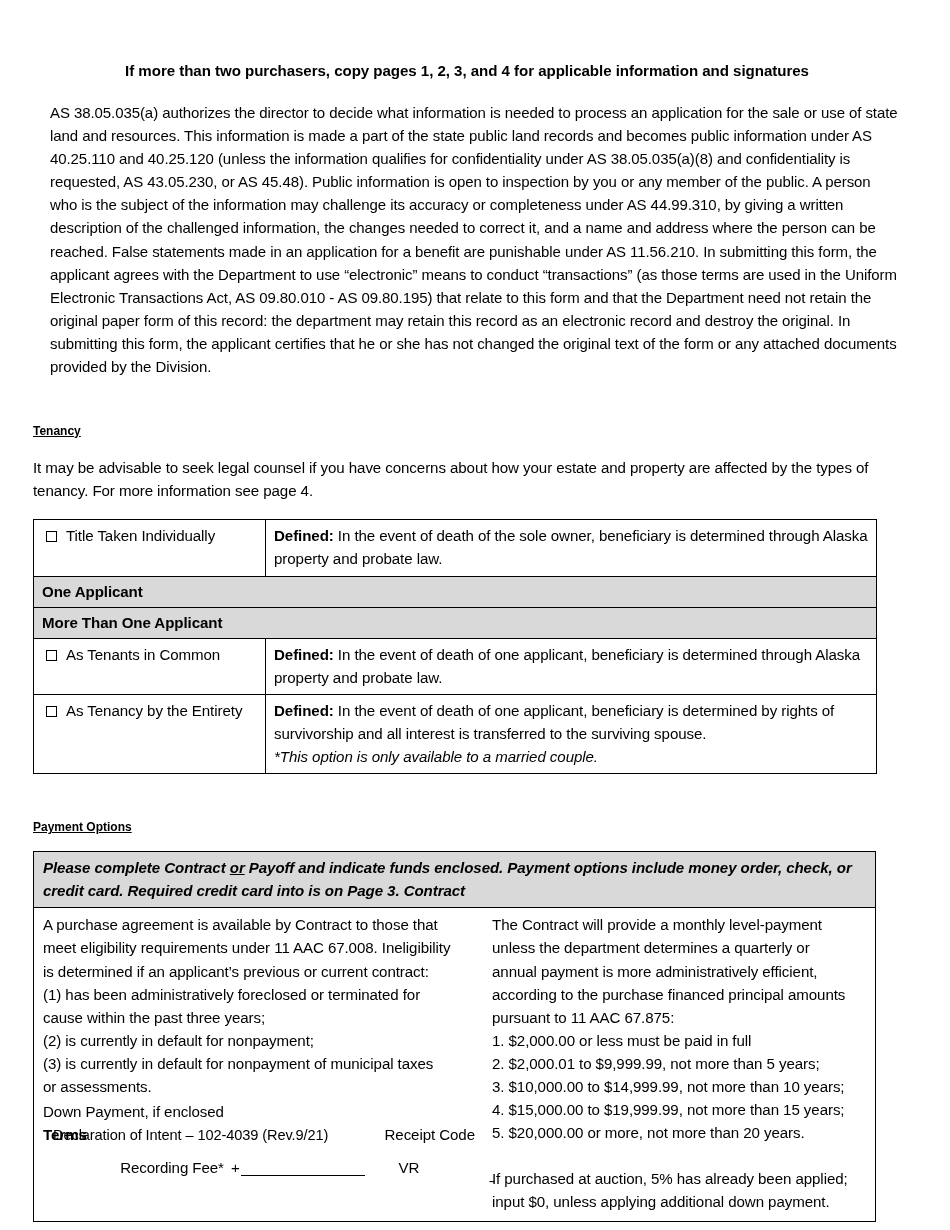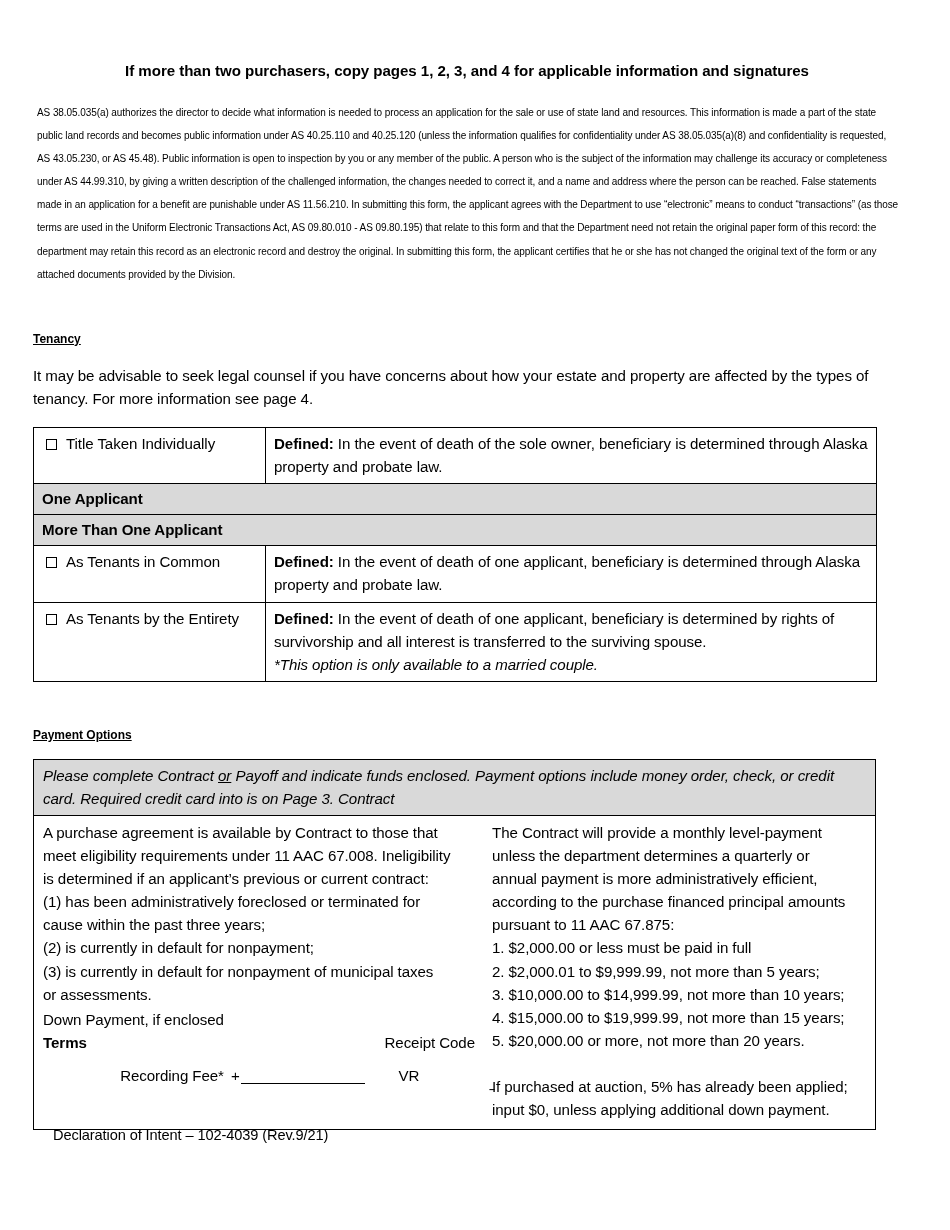--- a/index.html
+++ b/index.html
@@ -23,23 +23,23 @@
     padding: 53px 55px 0 27px;
   }
   .hdr-bold {
     text-align: center;
     font-weight: bold;
     font-size: 15.1px;
     margin: 9px 0 0 0;
     letter-spacing: -0.05px;
   }
   .body-para {
-    font-size: 10px;
-    line-height: 23.1px;
-    margin: 22px 0 0 4px;
+    font-size: 15px;
+    line-height: 23.1px;
+    margin: 22px 0 0 17px;
     text-align: left;
     letter-spacing: -0.08px;
   }
   .section-head {
     font-size: 12px;
     font-weight: bold;
     text-decoration: underline;
     margin: 22px 0 0 0;
     display: inline-block;
   }
@@ -97,21 +97,21 @@
   }
   table.pay td {
     border: 1px solid #000000;
     vertical-align: top;
     font-size: 15.1px;
     line-height: 23.1px;
     letter-spacing: -0.08px;
   }
   td.pay-banner {
     background: #d9d9d9;
-    font-weight: normal;
+    font-weight: bold;
     font-style: italic;
     padding: 4px 9px 5px 9px;
     line-height: 23.5px;
   }
   td.pay-banner .u { text-decoration: underline; }
   td.pay-body {
     padding: 0;
     border-top: 1px solid #000;
   }
   .pay-cols {
@@ -224,21 +224,21 @@
       <tr>
         <td class="optcell">
           <span class="cb"></span><span>As Tenants in Common</span>
         </td>
         <td>
           <span class="defined-label">Defined:</span><span> In the event of death of one applicant, beneficiary is determined through Alaska property and probate law.</span>
         </td>
       </tr>
       <tr>
         <td class="optcell">
-          <span class="cb"></span><span>As Tenants by the Entirety</span>
+          <span class="cb"></span><span>As Tenancy by the Entirety</span>
         </td>
         <td>
           <span class="defined-label">Defined:</span><span> In the event of death of one applicant, beneficiary is determined by rights of survivorship and all interest is transferred to the surviving spouse.</span><br>
           <span class="italic-note">*This option is only available to a married couple.</span>
         </td>
       </tr>
     </tbody>
   </table>
 
   <div class="section-head-wrap">

